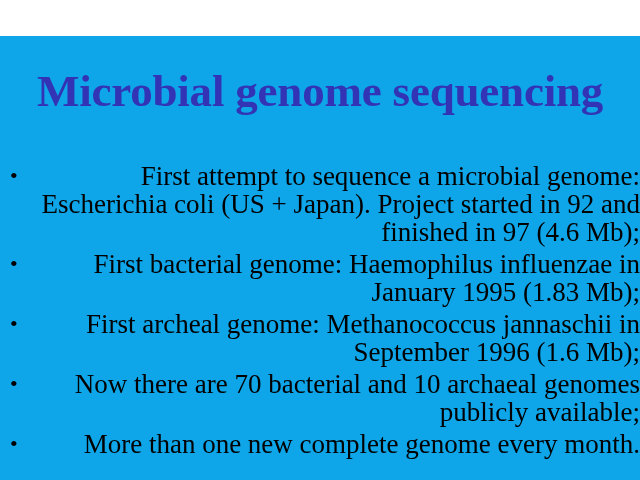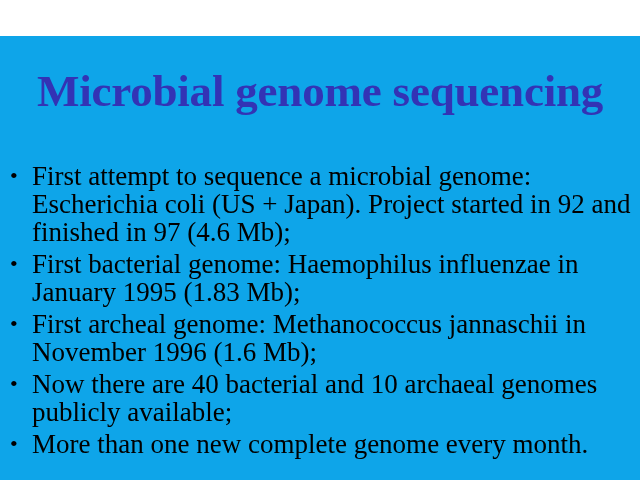--- a/index.html
+++ b/index.html
@@ -69,20 +69,21 @@
     top: 0;
     width: 14px;
     font-size: 22px;
     line-height: 28px;
     color: #000000;
     text-align: left;
   }
 
   .bullet-text {
     display: block;
+    text-align: right;
   }
 </style>
 </head>
 <body>
 
 <div id="slide">
 
   <div id="slide-title">Microbial genome sequencing</div>
 
   <ul id="bullet-list">
@@ -92,26 +93,26 @@
       <span class="bullet-text">First attempt to sequence a microbial genome: Escherichia coli (US + Japan). Project started in 92 and finished in 97 (4.6 Mb);</span>
     </li>
 
     <li class="bullet-item">
       <span class="bullet-marker">•</span>
       <span class="bullet-text">First bacterial genome: Haemophilus influenzae in January 1995 (1.83 Mb);</span>
     </li>
 
     <li class="bullet-item">
       <span class="bullet-marker">•</span>
-      <span class="bullet-text">First archeal genome: Methanococcus jannaschii in November 1996 (1.6 Mb);</span>
+      <span class="bullet-text">First archeal genome: Methanococcus jannaschii in September 1996 (1.6 Mb);</span>
     </li>
 
     <li class="bullet-item">
       <span class="bullet-marker">•</span>
-      <span class="bullet-text">Now there are 40 bacterial and 10 archaeal genomes publicly available;</span>
+      <span class="bullet-text">Now there are 70 bacterial and 10 archaeal genomes publicly available;</span>
     </li>
 
     <li class="bullet-item">
       <span class="bullet-marker">•</span>
       <span class="bullet-text">More than one new complete genome every month.</span>
     </li>
 
   </ul>
 
 </div>

